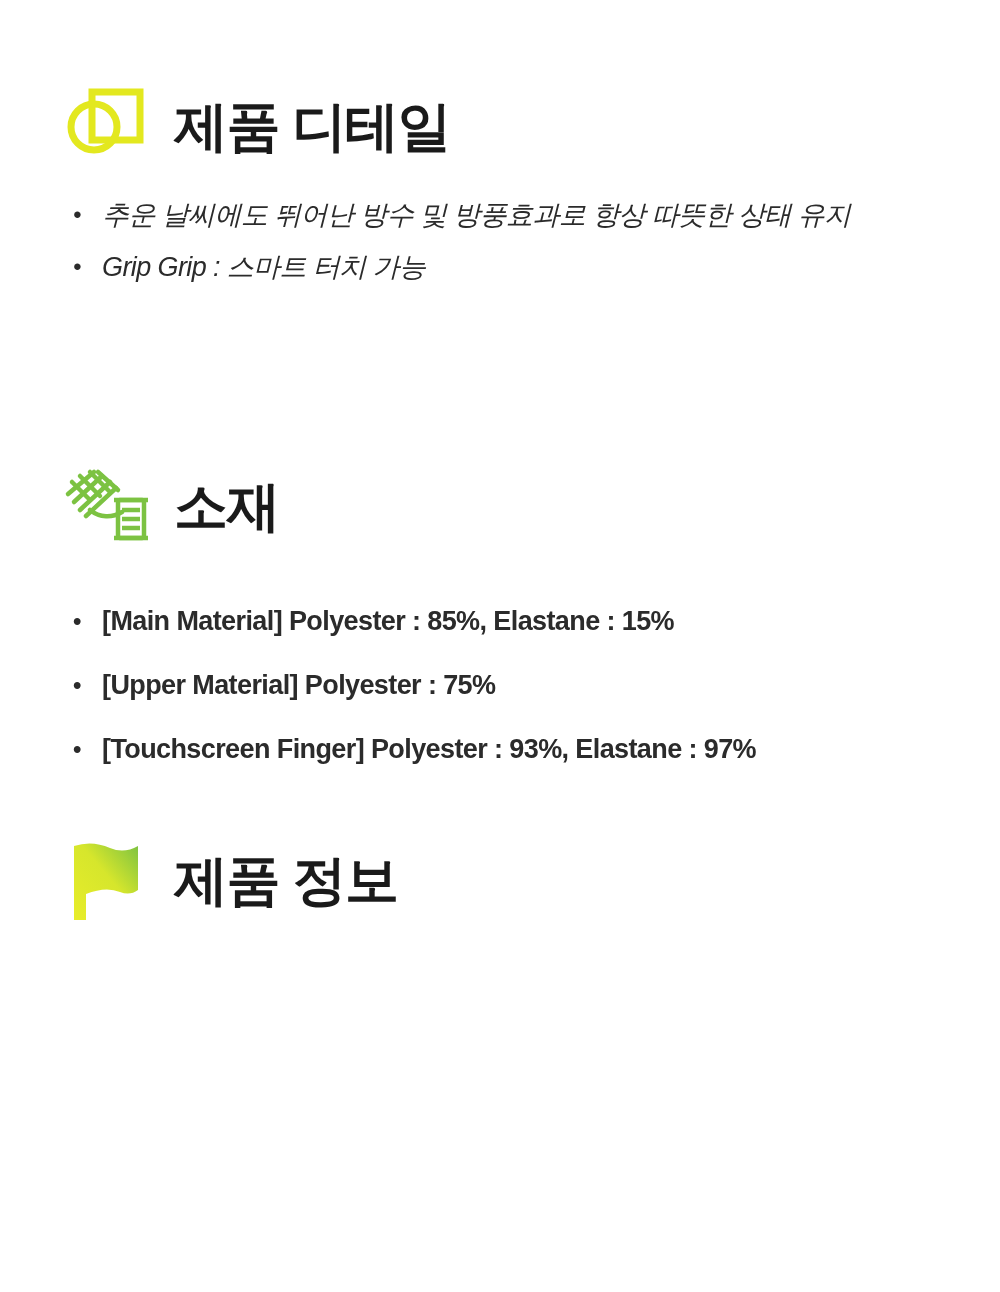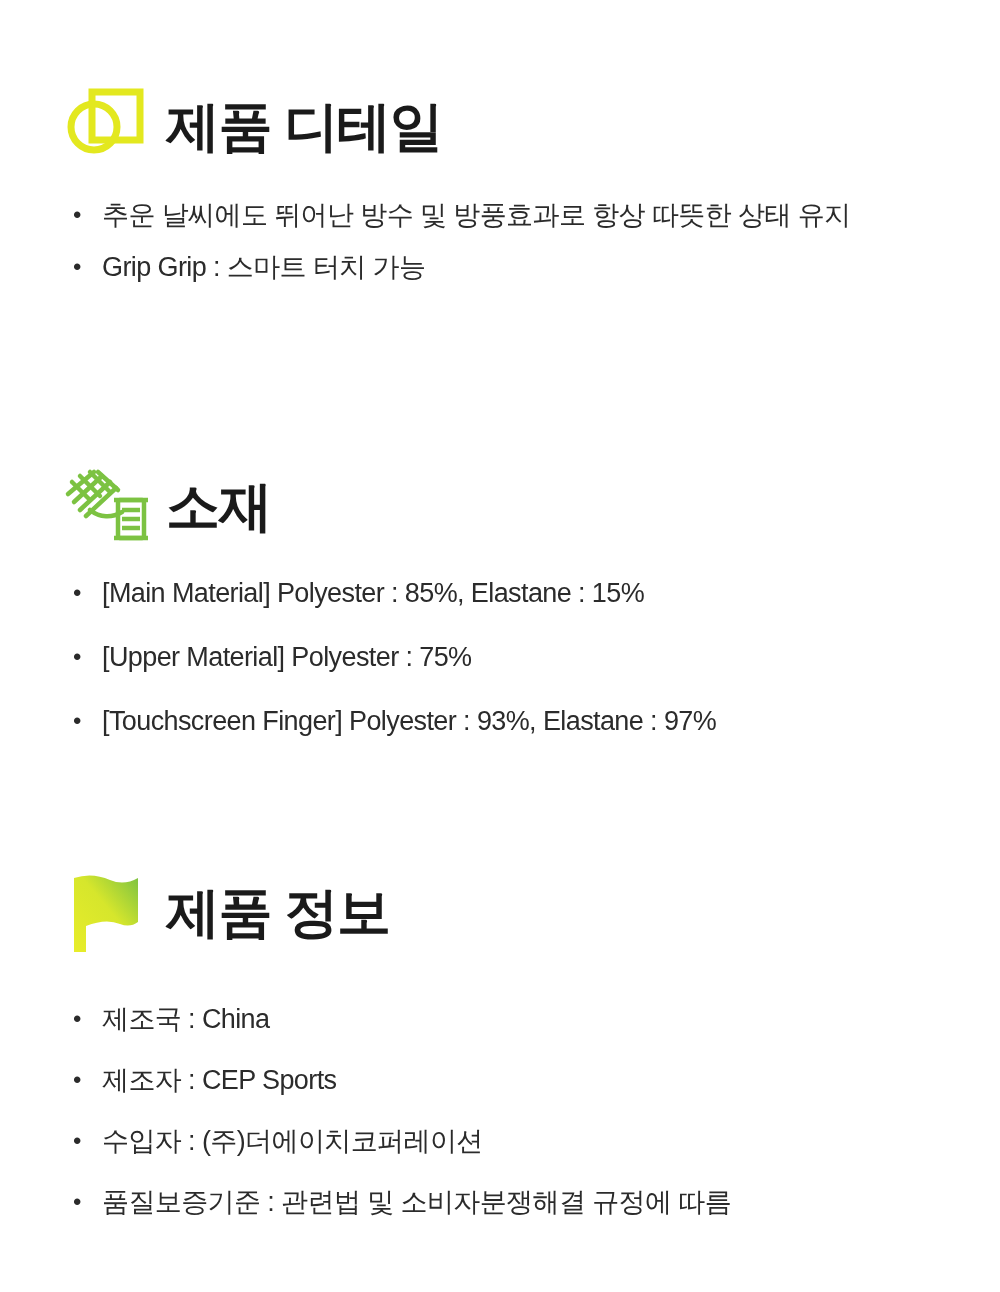--- a/index.html
+++ b/index.html
@@ -24,26 +24,26 @@
   }
 
   .section {
     position: absolute;
     left: 60px;
     right: 40px;
   }
 
   .sec-detail  { top: 78px; }
   .sec-material{ top: 458px; }
-  .sec-info    { top: 864px; }
+  .sec-info    { top: 832px; }
 
   .sec-head {
     display: flex;
     align-items: center;
-    gap: 14px;
+    gap: 22px;
     height: 96px;
   }
 
   .sec-icon {
     width: 92px;
     height: 92px;
     flex: 0 0 92px;
     display: flex;
     align-items: center;
     justify-content: center;
@@ -78,22 +78,22 @@
   .bullets li::before {
     content: "•";
     position: absolute;
     left: 13px;
     top: 0;
     font-size: 24px;
     line-height: 1.55;
     color: #2b2b2b;
   }
 
-  .sec-detail .bullets   { margin-top: 22px; }
-  .sec-material .bullets { margin-top: 20px; }
+  .sec-detail .bullets   { margin-top: 22px; font-style: italic; }
+  .sec-material .bullets { margin-top: 48px; font-weight: bold; }
   .sec-info .bullets     { margin-top: 40px; }
 
   .sec-material .bullets li { margin-bottom: 25px; }
   .sec-info .bullets li     { margin-bottom: 22px; }
 </style>
 </head>
 <body>
 
 <div class="page">
 
@@ -156,21 +156,15 @@
               <stop offset="0%" stop-color="#e8ed2a"></stop>
               <stop offset="55%" stop-color="#d6e62c"></stop>
               <stop offset="100%" stop-color="#7cc242"></stop>
             </linearGradient>
           </defs>
           <path d="M14 12 L14 86 L26 86 L26 60 Q46 52 60 58 Q70 62 78 56 L78 12 Q64 20 50 14 Q32 6 14 12 Z" fill="url(#flagGrad)"></path>
         </svg>
       </div>
       <div class="sec-title">제품 정보</div>
     </div>
-    <ul class="bullets">
-      <li>제조국 : China</li>
-      <li>제조자 : CEP Sports</li>
-      <li>수입자 : (주)더에이치코퍼레이션</li>
-      <li>품질보증기준 : 관련법 및 소비자분쟁해결 규정에 따름</li>
-    </ul>
   </div>
 
 </div>
 
 </body></html>

